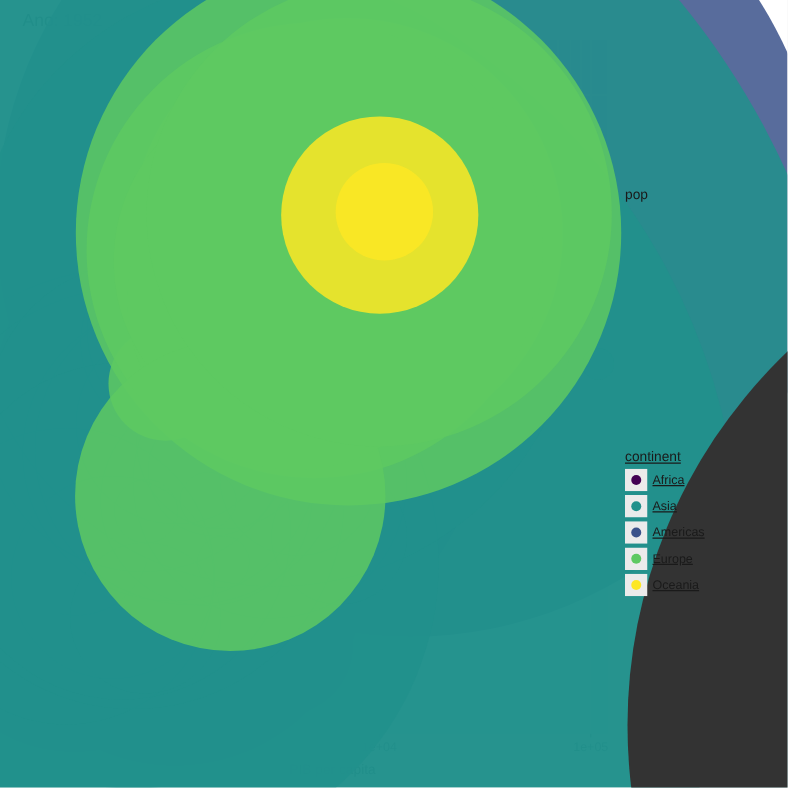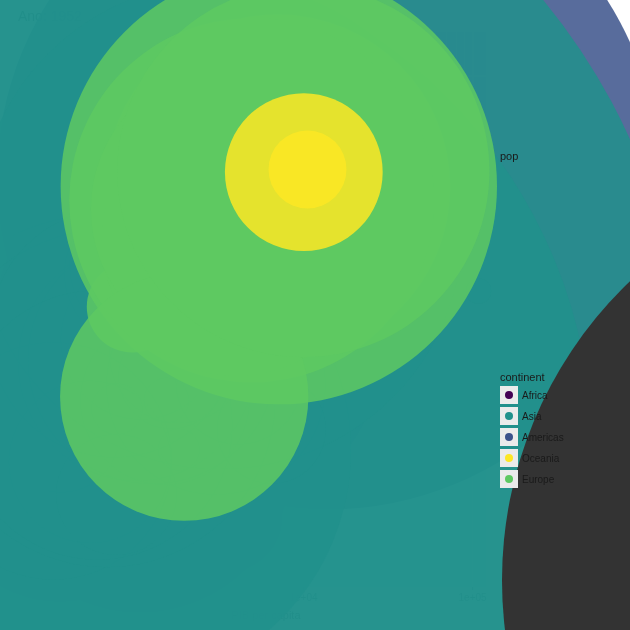--- a/index.html
+++ b/index.html
@@ -318,21 +318,21 @@
 
   <div class="legend" id="legend-size" style="left:500px; top:150px; width:120px;">
     <div class="legend-title">pop</div>
   <div class="legend-row" style="height: 830.592px;">
         <svg width="830.5921916437785" height="830.5921916437785">
        <circle cx="415.29609582188925" cy="415.29609582188925" r="413.29609582188925" fill="#333333"></circle>
      </svg>
       </div>
     </div>
 
-  <div class="legend" id="legend-color" style="left:500px; top:371px; width:120px;">
+  <div class="legend" id="legend-color" style="left:500px; top:360px; width:120px;text-decoration:underline;">
     <div class="legend-title">continent</div>
   <div class="legend-row">
         <svg width="18" height="18">
        <rect class="legend-key-bg" width="18" height="18"></rect>
        <circle cx="9" cy="9" r="4" fill="#440154"></circle>
      </svg>
         <span>Africa</span>
       </div>
       <div class="legend-row">
         <svg width="18" height="18">
@@ -344,25 +344,25 @@
       <div class="legend-row">
         <svg width="18" height="18">
        <rect class="legend-key-bg" width="18" height="18"></rect>
        <circle cx="9" cy="9" r="4" fill="#3b528b"></circle>
      </svg>
         <span>Americas</span>
       </div>
       <div class="legend-row">
         <svg width="18" height="18">
        <rect class="legend-key-bg" width="18" height="18"></rect>
+       <circle cx="9" cy="9" r="4" fill="#5ec962"></circle>
+     </svg>
+        <span>Europe</span>
+      </div>
+      <div class="legend-row">
+        <svg width="18" height="18">
+       <rect class="legend-key-bg" width="18" height="18"></rect>
        <circle cx="9" cy="9" r="4" fill="#fde725"></circle>
      </svg>
         <span>Oceania</span>
-      </div>
-      <div class="legend-row">
-        <svg width="18" height="18">
-       <rect class="legend-key-bg" width="18" height="18"></rect>
-       <circle cx="9" cy="9" r="4" fill="#5ec962"></circle>
-     </svg>
-        <span>Europe</span>
       </div>
     </div>
 </div>
 
 </body></html>

